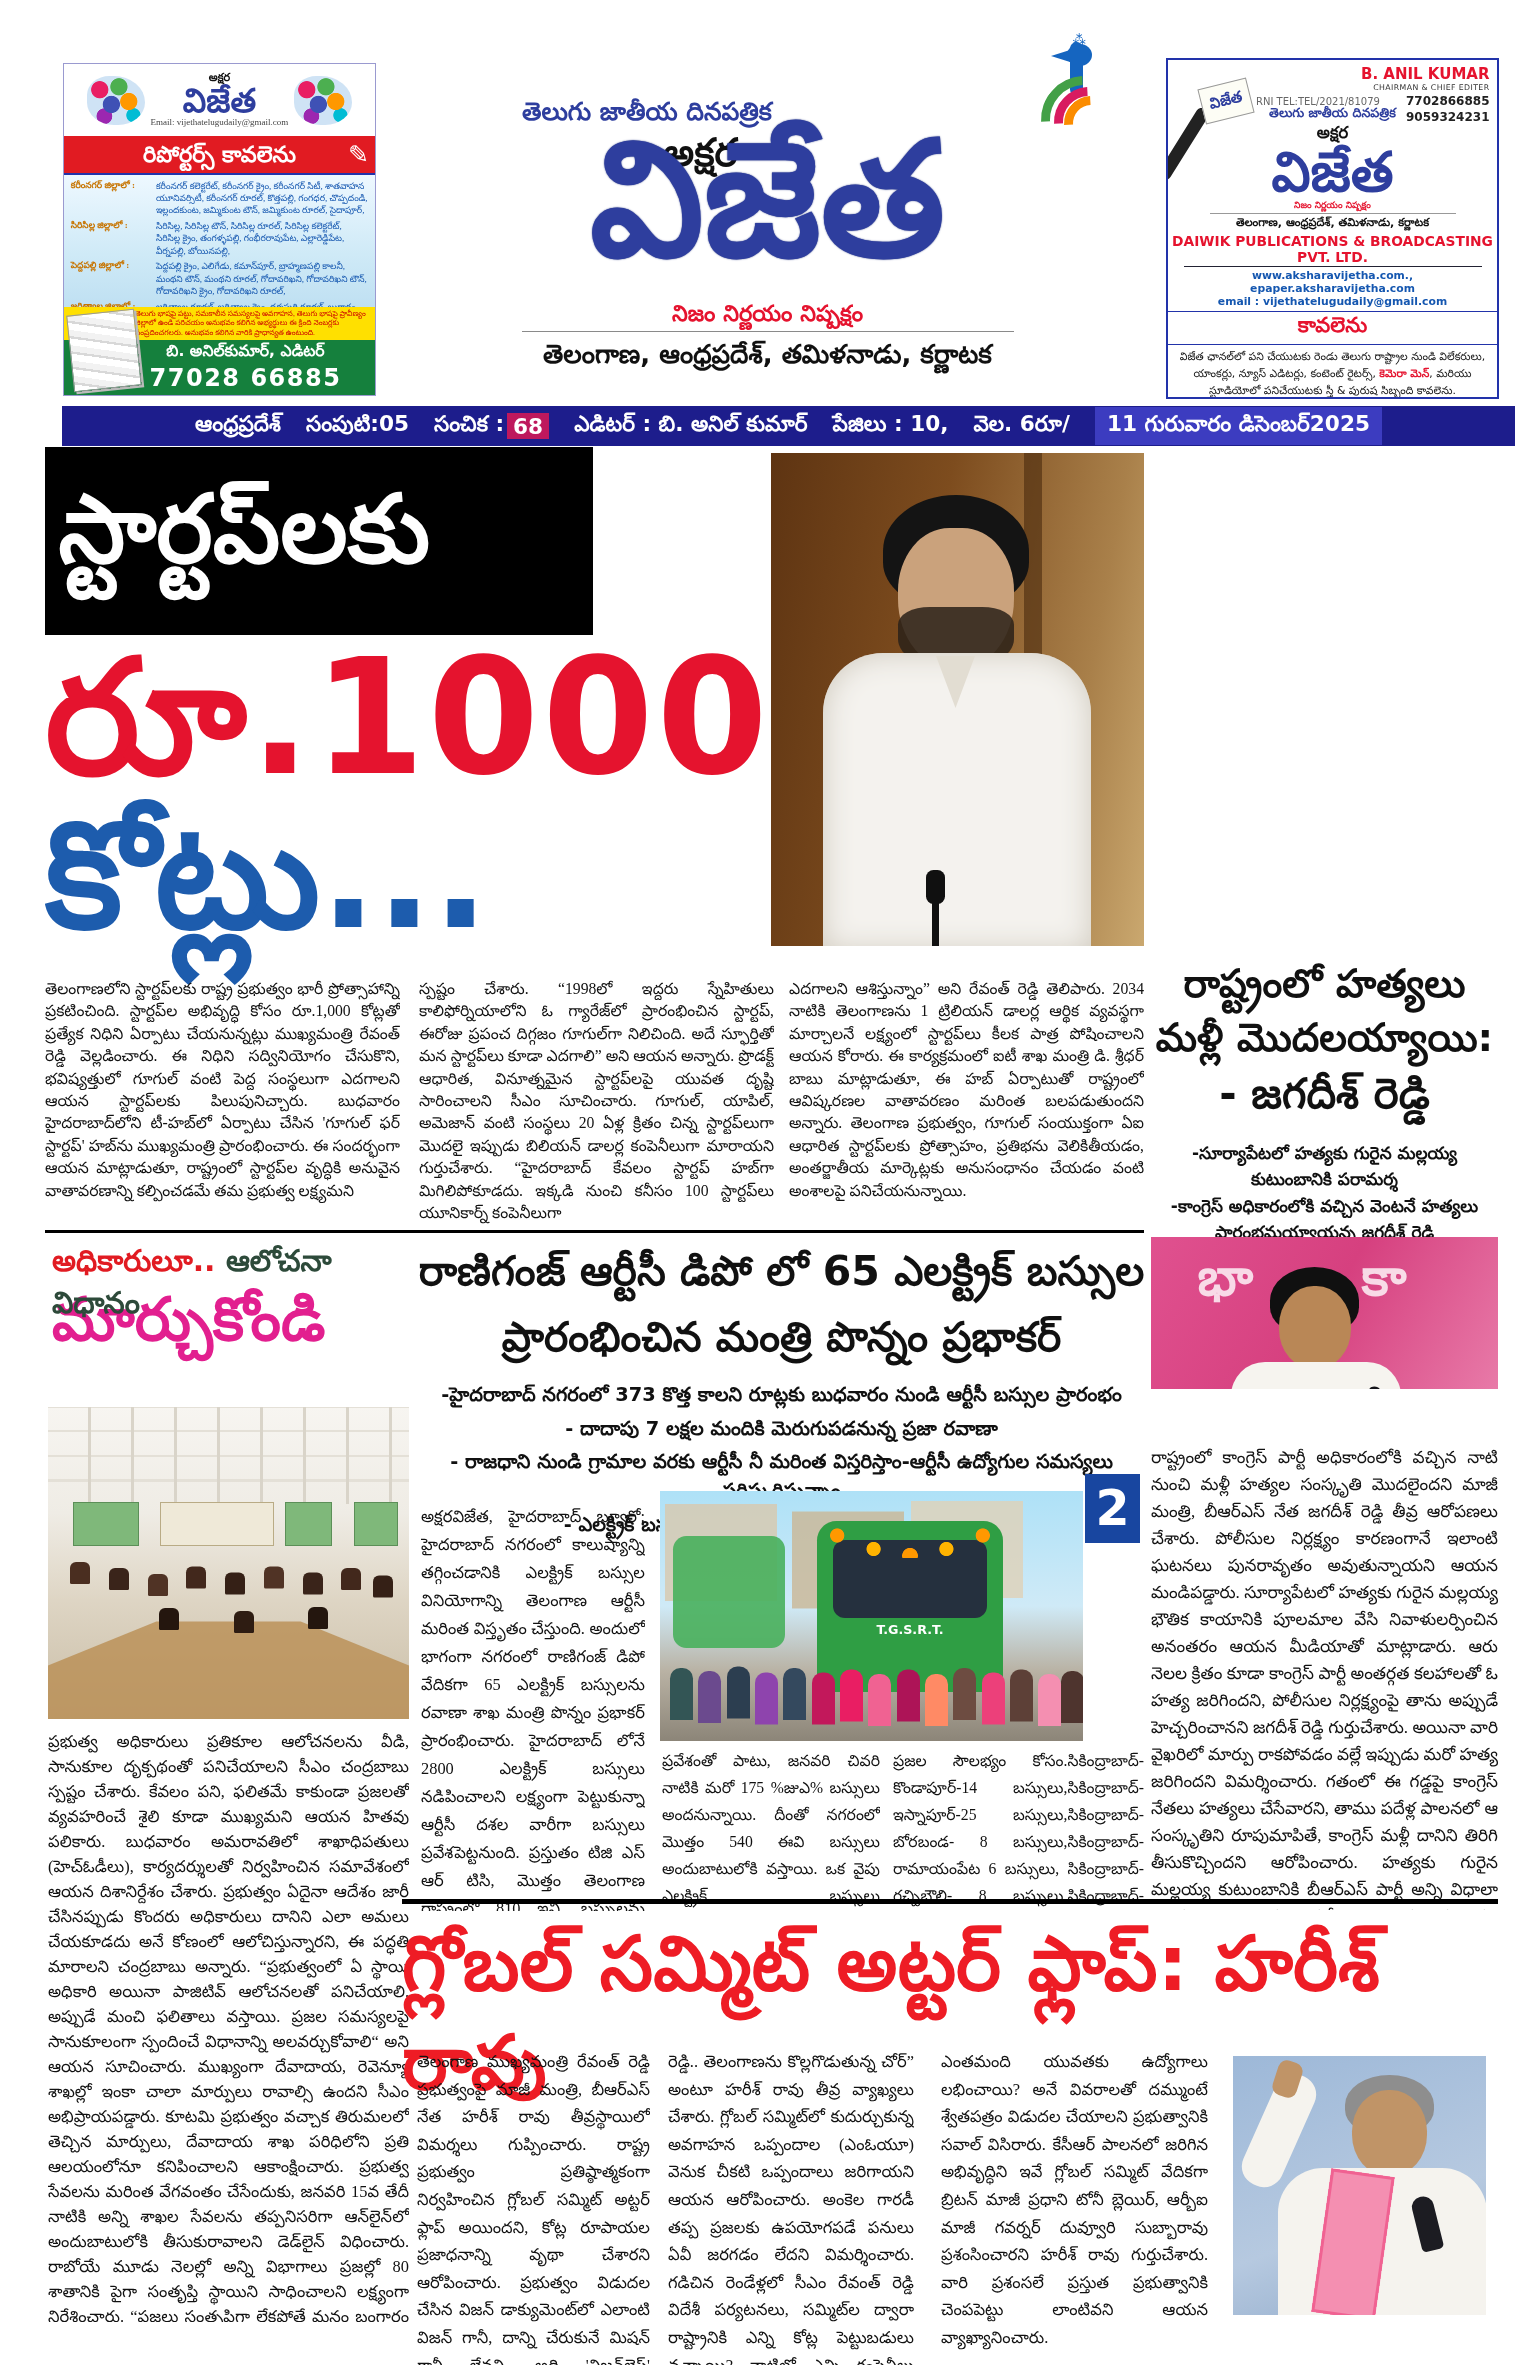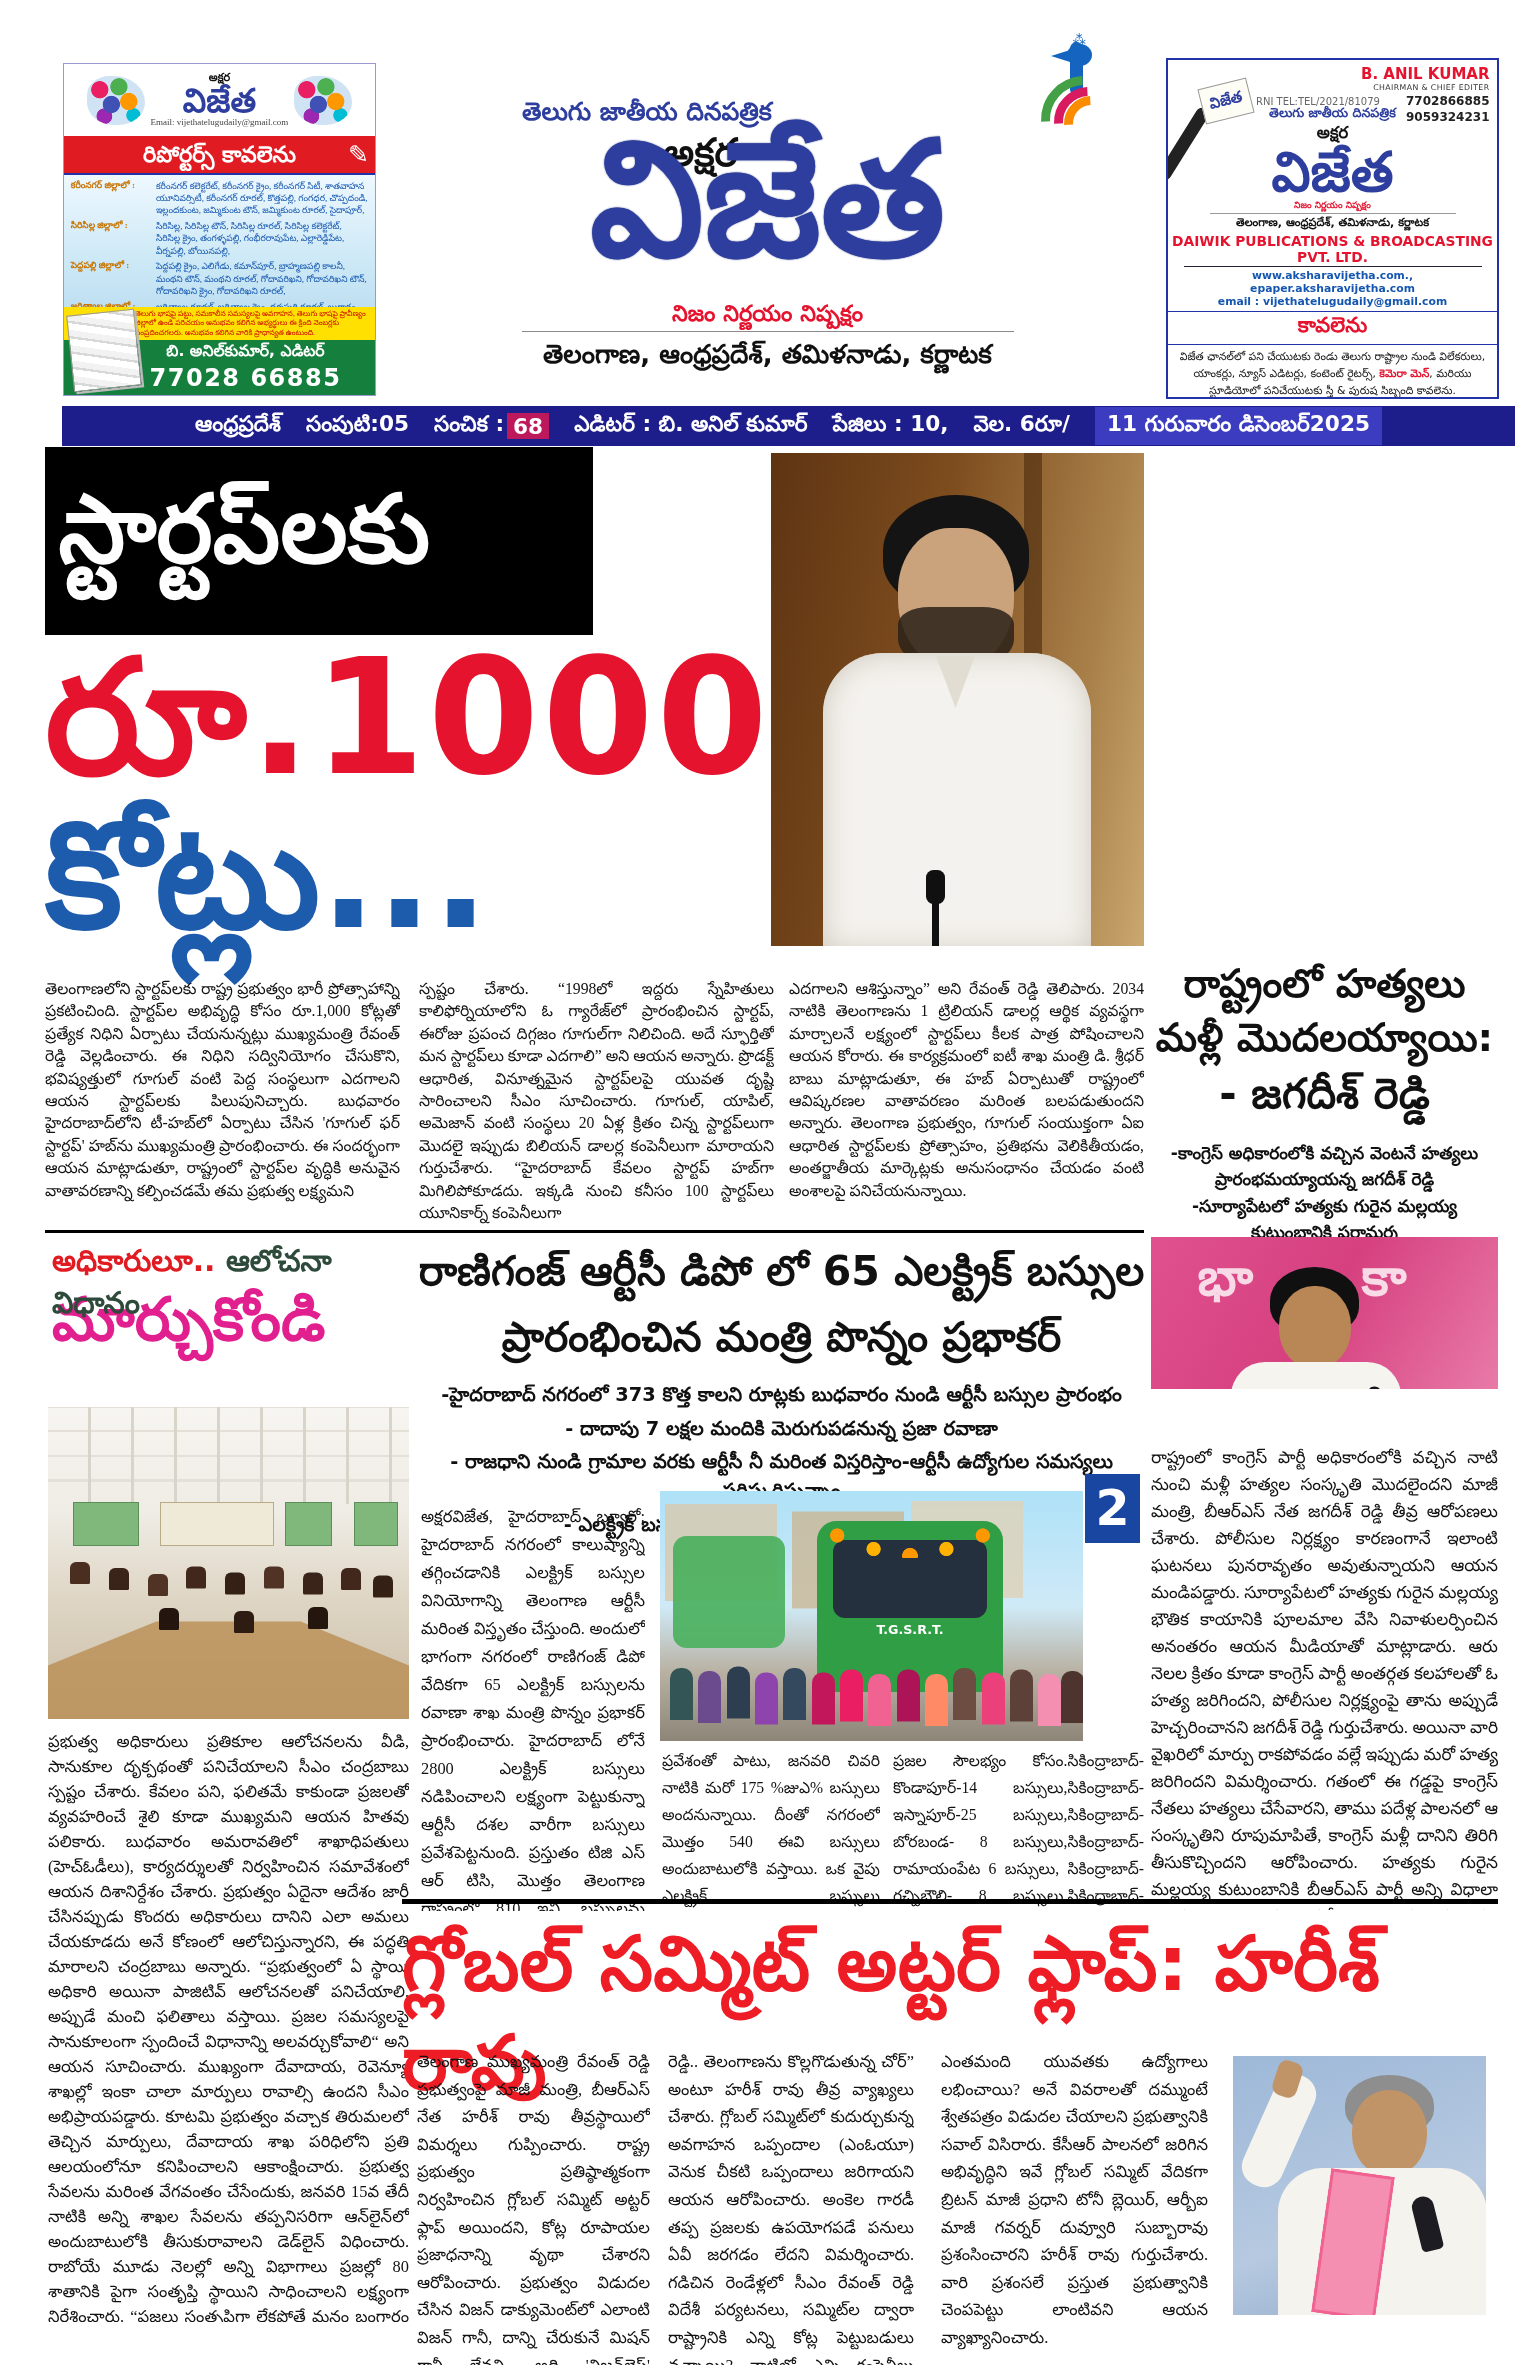--- a/index.html
+++ b/index.html
@@ -353,22 +353,22 @@
   <div class="abs lead-col lc0 just">తెలంగాణలోని స్టార్టప్‌లకు రాష్ట్ర ప్రభుత్వం భారీ ప్రోత్సాహాన్ని ప్రకటించింది. స్టార్టప్‌ల అభివృద్ధి కోసం రూ.1,000 కోట్లతో ప్రత్యేక నిధిని ఏర్పాటు చేయనున్నట్లు ముఖ్యమంత్రి రేవంత్ రెడ్డి వెల్లడించారు. ఈ నిధిని సద్వినియోగం చేసుకొని, భవిష్యత్తులో గూగుల్ వంటి పెద్ద సంస్థలుగా ఎదగాలని ఆయన స్టార్టప్‌లకు పిలుపునిచ్చారు. బుధవారం హైదరాబాద్‌లోని టీ-హబ్‌లో ఏర్పాటు చేసిన 'గూగుల్ ఫర్ స్టార్టప్' హబ్‌ను ముఖ్యమంత్రి ప్రారంభించారు. ఈ సందర్భంగా ఆయన మాట్లాడుతూ, రాష్ట్రంలో స్టార్టప్‌ల వృద్ధికి అనువైన వాతావరణాన్ని కల్పించడమే తమ ప్రభుత్వ లక్ష్యమని</div>
   <div class="abs lead-col lc1 just">స్పష్టం చేశారు. “1998లో ఇద్దరు స్నేహితులు కాలిఫోర్నియాలోని ఓ గ్యారేజ్‌లో ప్రారంభించిన స్టార్టప్, ఈరోజు ప్రపంచ దిగ్గజం గూగుల్‌గా నిలిచింది. అదే స్ఫూర్తితో మన స్టార్టప్‌లు కూడా ఎదగాలి” అని ఆయన అన్నారు. ప్రొడక్ట్ ఆధారిత, వినూత్నమైన స్టార్టప్‌లపై యువత దృష్టి సారించాలని సీఎం సూచించారు. గూగుల్, యాపిల్, అమెజాన్ వంటి సంస్థలు 20 ఏళ్ల క్రితం చిన్న స్టార్టప్‌లుగా మొదలై ఇప్పుడు బిలియన్ డాలర్ల కంపెనీలుగా మారాయని గుర్తుచేశారు. “హైదరాబాద్ కేవలం స్టార్టప్ హబ్‌గా మిగిలిపోకూడదు. ఇక్కడి నుంచి కనీసం 100 స్టార్టప్‌లు యూనికార్న్ కంపెనీలుగా</div>
   <div class="abs lead-col lc2 just">ఎదగాలని ఆశిస్తున్నాం” అని రేవంత్ రెడ్డి తెలిపారు. 2034 నాటికి తెలంగాణను 1 ట్రిలియన్ డాలర్ల ఆర్థిక వ్యవస్థగా మార్చాలనే లక్ష్యంలో స్టార్టప్‌లు కీలక పాత్ర పోషించాలని ఆయన కోరారు. ఈ కార్యక్రమంలో ఐటీ శాఖ మంత్రి డి. శ్రీధర్ బాబు మాట్లాడుతూ, ఈ హబ్ ఏర్పాటుతో రాష్ట్రంలో ఆవిష్కరణల వాతావరణం మరింత బలపడుతుందని అన్నారు. తెలంగాణ ప్రభుత్వం, గూగుల్ సంయుక్తంగా ఏఐ ఆధారిత స్టార్టప్‌లకు ప్రోత్సాహం, ప్రతిభను వెలికితీయడం, అంతర్జాతీయ మార్కెట్లకు అనుసంధానం చేయడం వంటి అంశాలపై పనిచేయనున్నాయి.</div>
 
 
   <div class="abs mr-wrap">
     <div class="mr-h">రాష్ట్రంలో హత్యలు</div>
     <div class="mr-h">మళ్లీ మొదలయ్యాయి:</div>
     <div class="mr-h3">- జగదీశ్ రెడ్డి</div>
     <div class="mr-bullets">
+      <div>-సూర్యాపేటలో హత్యకు గురైన మల్లయ్య కుటుంబానికి పరామర్శ</div>
       <div>-కాంగ్రెస్ అధికారంలోకి వచ్చిన వెంటనే హత్యలు ప్రారంభమయ్యాయన్న జగదీశ్ రెడ్డి</div>
-      <div>-సూర్యాపేటలో హత్యకు గురైన మల్లయ్య కుటుంబానికి పరామర్శ</div>
       <div>-మల్లయ్య కుటుంబానికి పార్టీ అండగా ఉంటుందని హామీ</div>
     </div>
   </div>
 
   <div class="abs div1"></div>
 
   <div class="abs of-headline">మార్చుకోండి</div>
   <div class="abs of-kicker">
     <span class="of-red">అధికారులూ..</span><span class="of-green"> ఆలోచనా విధానం</span>
   </div>

